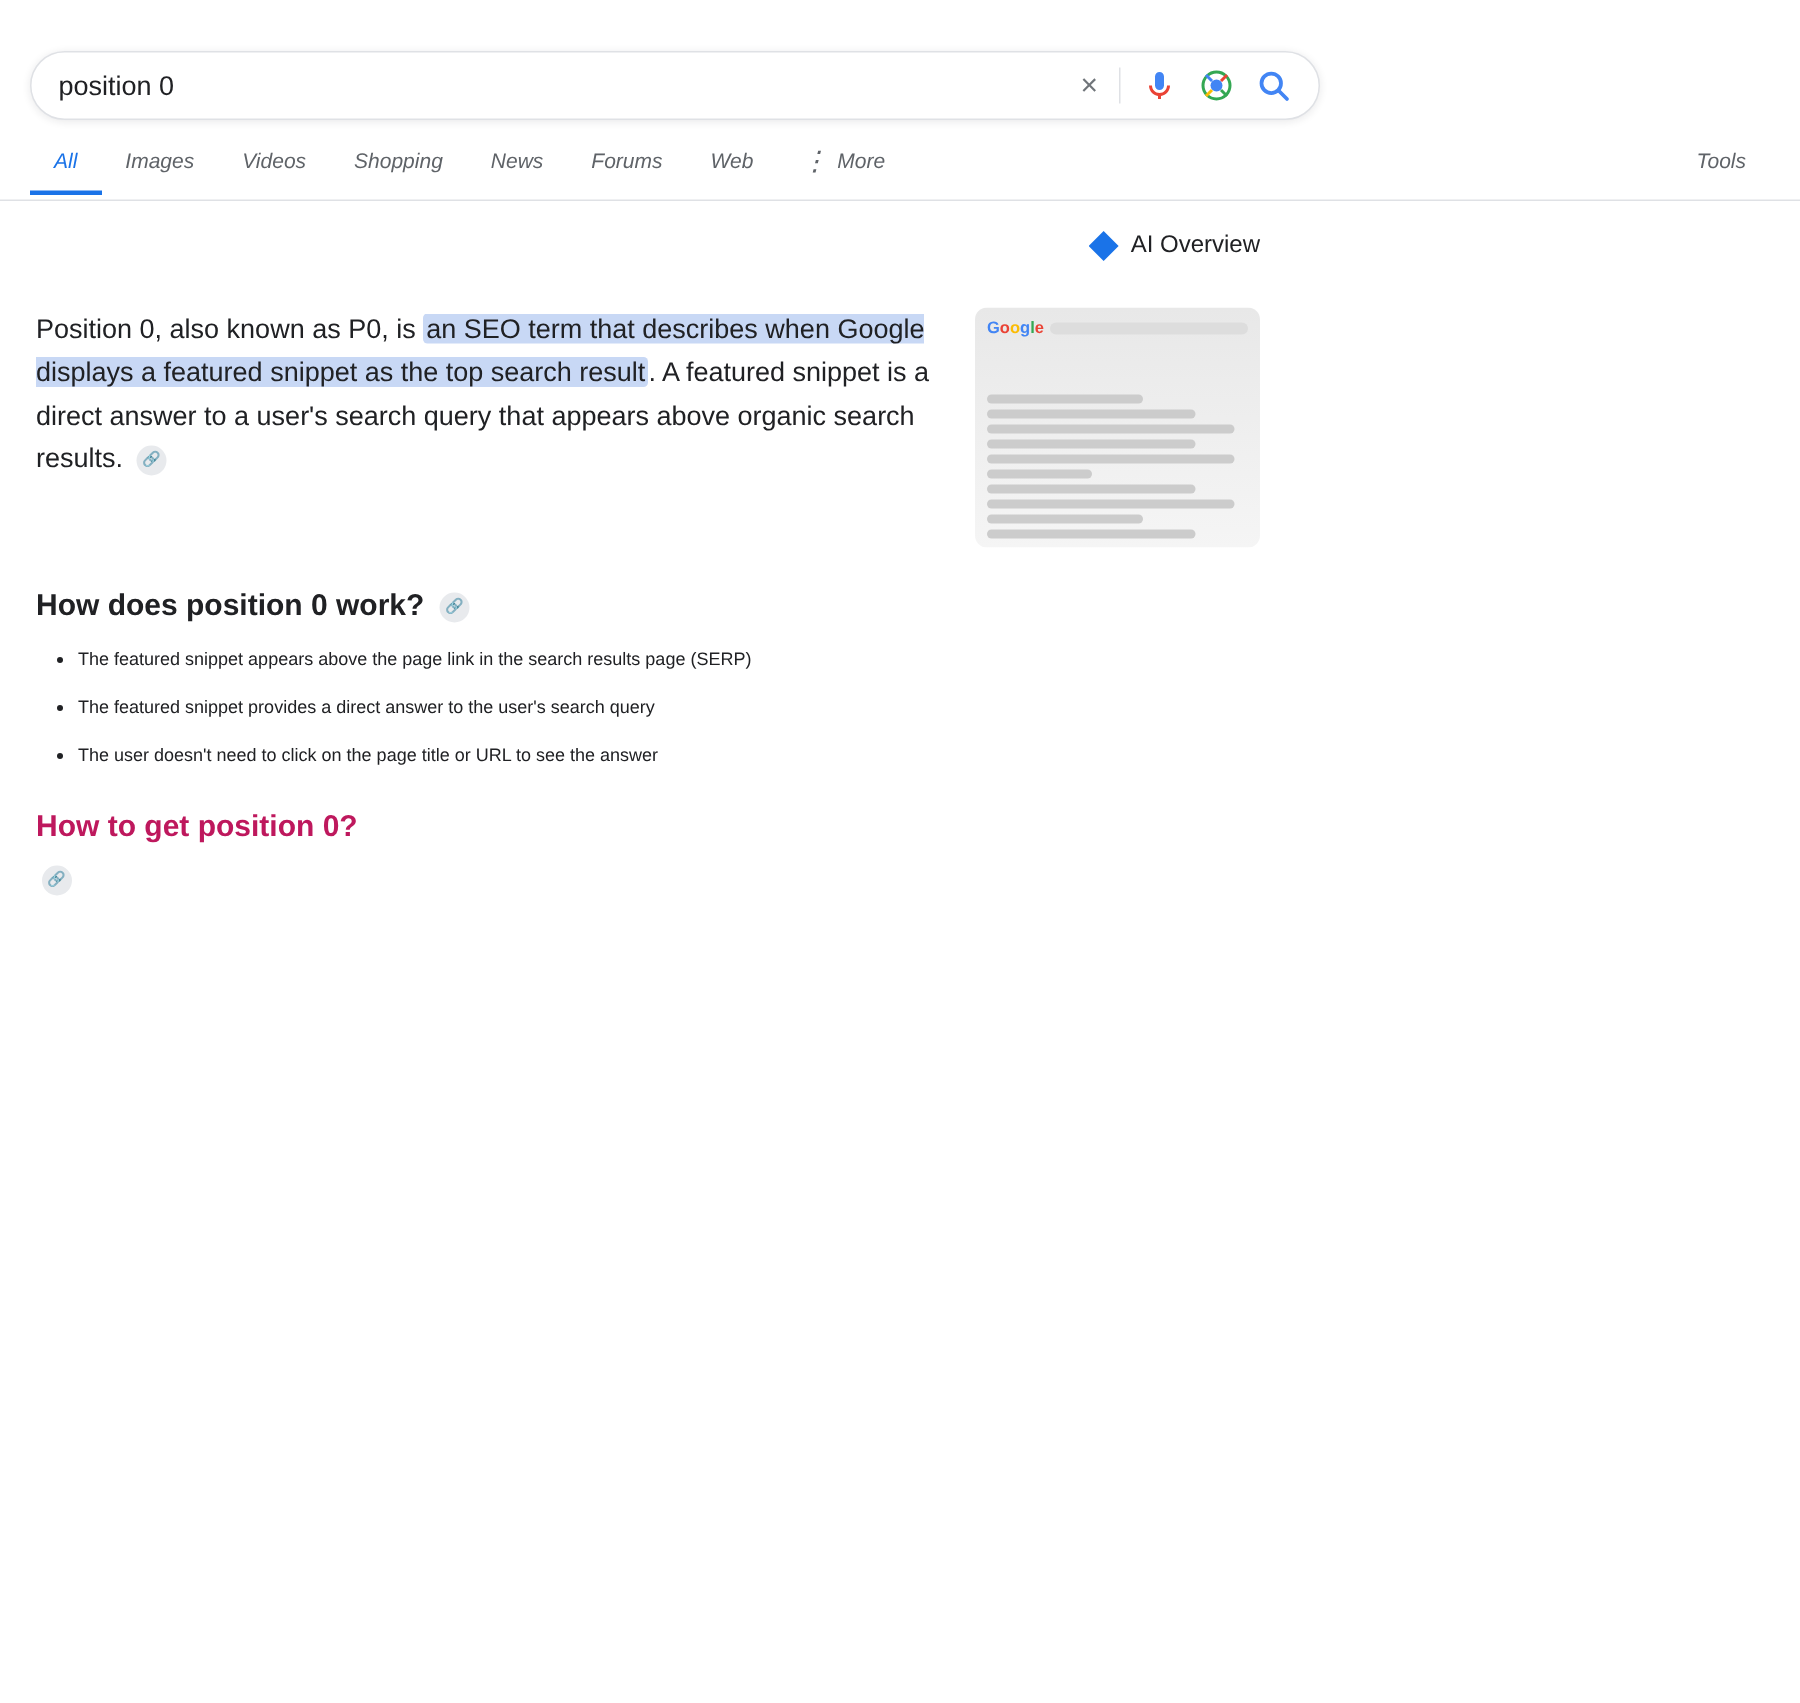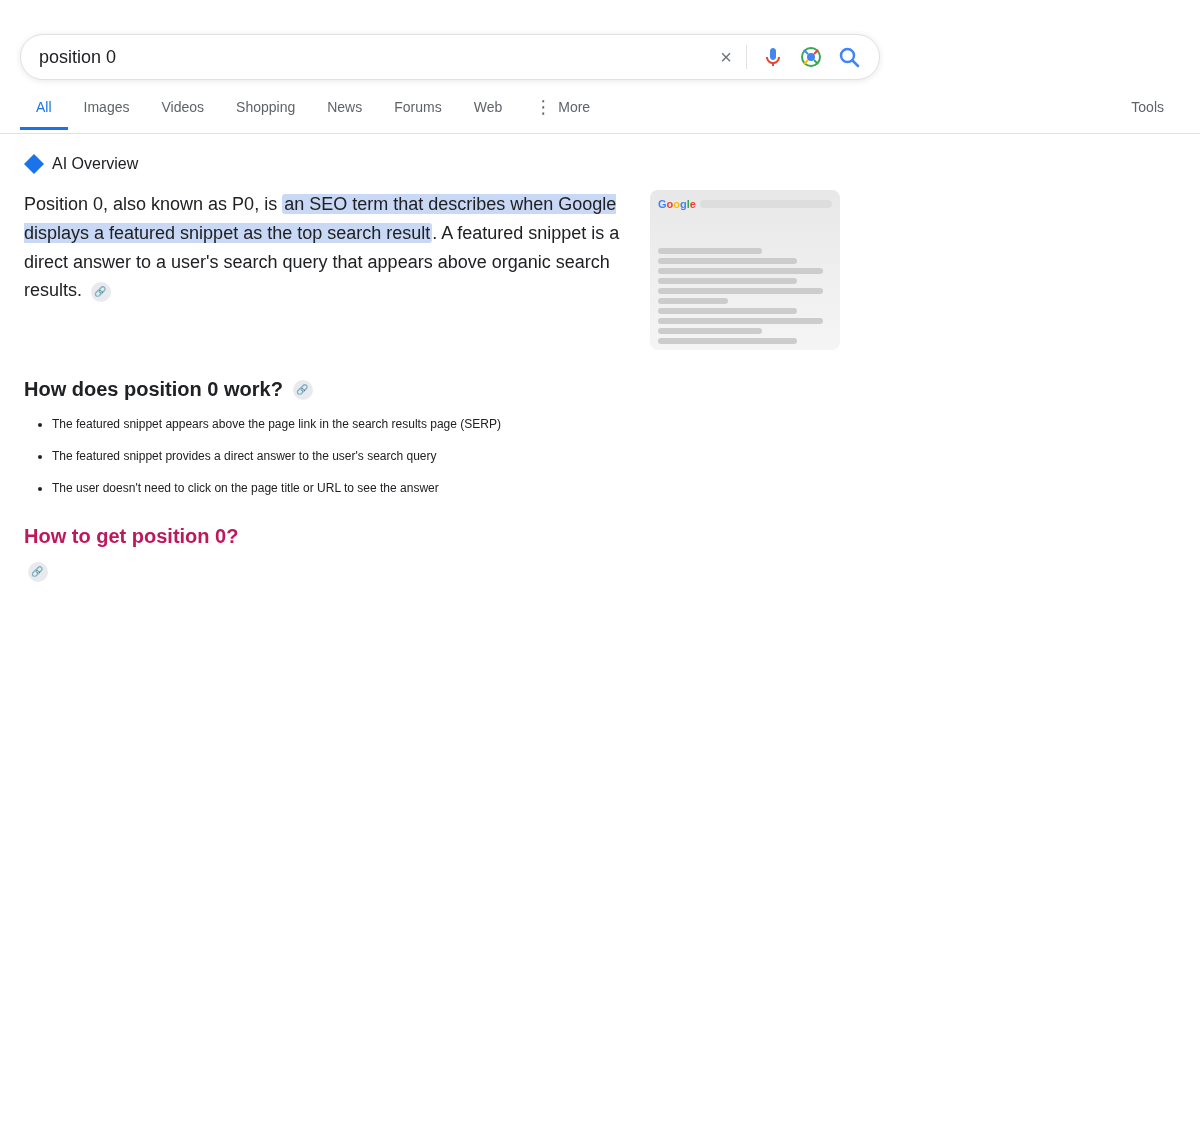--- a/index.html
+++ b/index.html
@@ -52,20 +52,21 @@
     }
 
     
     .nav-tabs {
       display: flex;
       align-items: center;
       padding: 0 20px;
       border-bottom: 1px solid #dfe1e5;
       margin-top: 4px;
       gap: 0;
+      font-style: italic;
     }
     .nav-tab {
       padding: 12px 16px;
       font-size: 14px;
       color: #5f6368;
       cursor: pointer;
       border-bottom: 3px solid transparent;
       display: flex;
       align-items: center;
       gap: 4px;
@@ -89,21 +90,22 @@
     .main-content {
       padding: 20px 20px 20px 24px;
       max-width: 860px;
     }
 
     
     .ai-overview-label {
       display: flex;
       align-items: center;
       gap: 8px;
-      margin-bottom: 16px;
+      margin-bottom: 31px;
+      justify-content: flex-end;
     }
     .ai-diamond {
       width: 20px;
       height: 20px;
       background: #1a73e8;
       clip-path: polygon(50% 0%, 100% 50%, 50% 100%, 0% 50%);
       flex-shrink: 0;
     }
     .ai-label-text {
       font-size: 16px;

